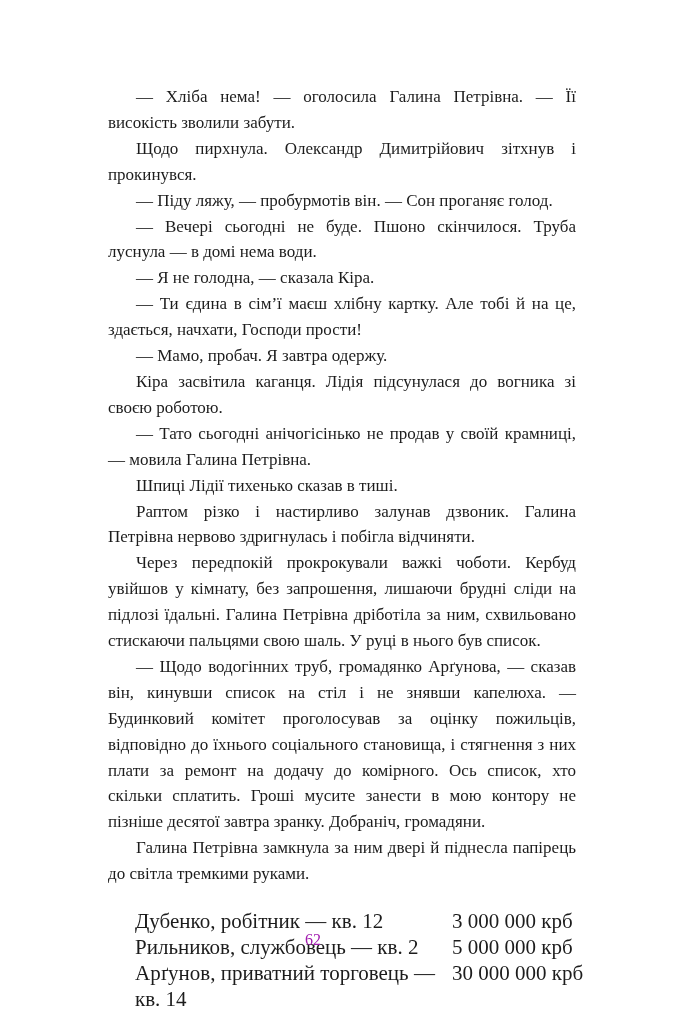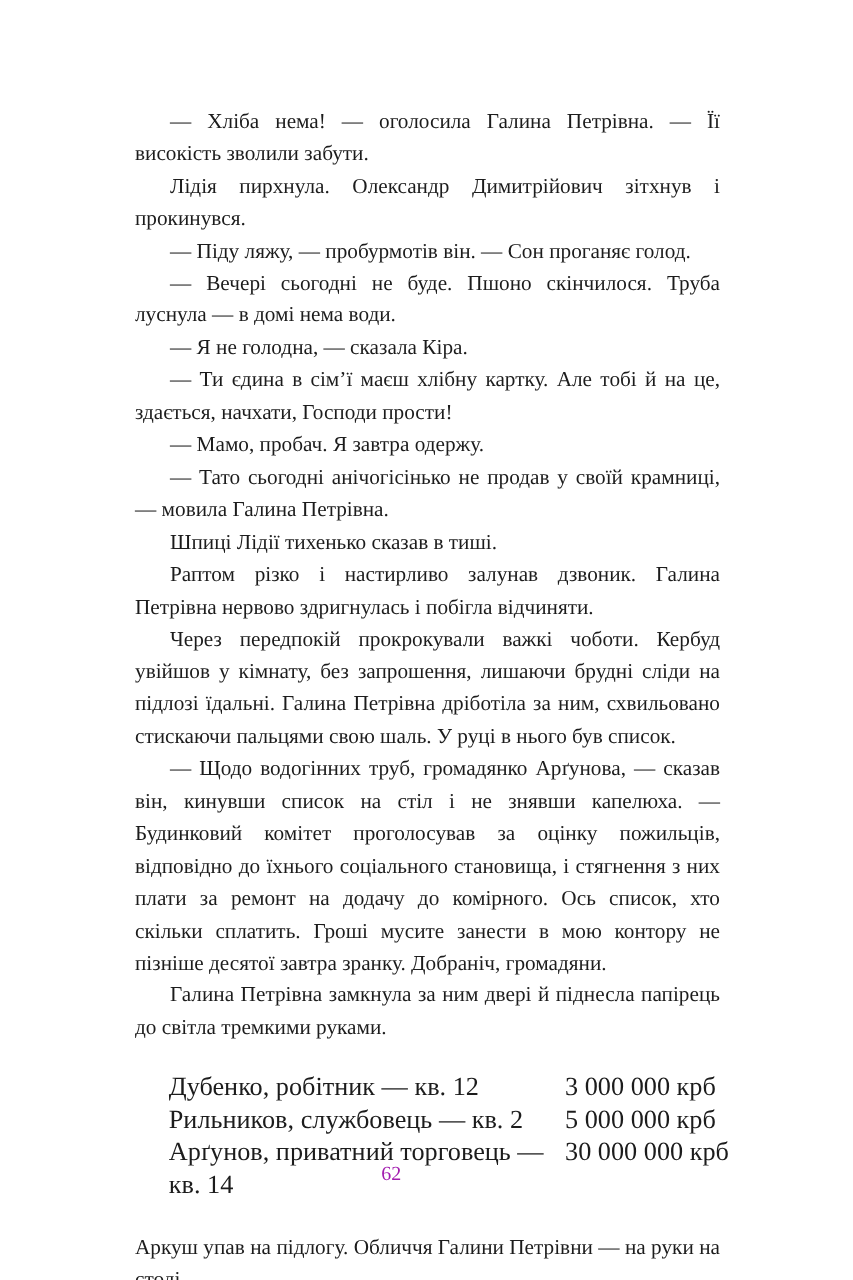--- a/index.html
+++ b/index.html
@@ -57,26 +57,27 @@
     font-size: 16px;
     color: #a21caf;
   }
 </style>
 </head>
 <body>
 
 <div class="sheet">
   <div class="text-block">
     <p>— Хліба нема! — оголосила Галина Петрівна. — Її високість зволили забути.</p>
-    <p>Лідія пирхнула. Олександр Димитрійович зітхнув і прокинувся.</p>
+    <p>Щодо пирхнула. Олександр Димитрійович зітхнув і прокинувся.</p>
     <p>— Піду ляжу, — пробурмотів він. — Сон проганяє голод.</p>
     <p>— Вечері сьогодні не буде. Пшоно скінчилося. Труба луснула — в домі нема води.</p>
     <p>— Я не голодна, — сказала Кіра.</p>
     <p>— Ти єдина в сім’ї маєш хлібну картку. Але тобі й на це, здається, начхати, Господи прости!</p>
     <p>— Мамо, пробач. Я завтра одержу.</p>
+    <p>Кіра засвітила каганця. Лідія підсунулася до вогника зі своєю роботою.</p>
     <p>— Тато сьогодні анічогісінько не продав у своїй крамниці, — мовила Галина Петрівна.</p>
     <p>Шпиці Лідії тихенько сказав в тиші.</p>
     <p>Раптом різко і настирливо залунав дзвоник. Галина Петрівна нервово здригнулась і побігла відчиняти.</p>
     <p>Через передпокій прокрокували важкі чоботи. Кербуд увійшов у кімнату, без запрошення, лишаючи брудні сліди на підлозі їдальні. Галина Петрівна дріботіла за ним, схвильовано стискаючи пальцями свою шаль. У руці в нього був список.</p>
     <p>— Щодо водогінних труб, громадянко Арґунова, — сказав він, кинувши список на стіл і не знявши капелюха. — Будинковий комітет проголосував за оцінку пожильців, відповідно до їхнього соціального становища, і стягнення з них плати за ремонт на додачу до комірного. Ось список, хто скільки сплатить. Гроші мусите занести в мою контору не пізніше десятої завтра зранку. Добраніч, громадяни.</p>
     <p>Галина Петрівна замкнула за ним двері й піднесла папірець до світла тремкими руками.</p>
 
     <div class="ledger">
       <div class="ledger-row">
         <span class="ledger-name">Дубенко, робітник — кв. 12</span>

